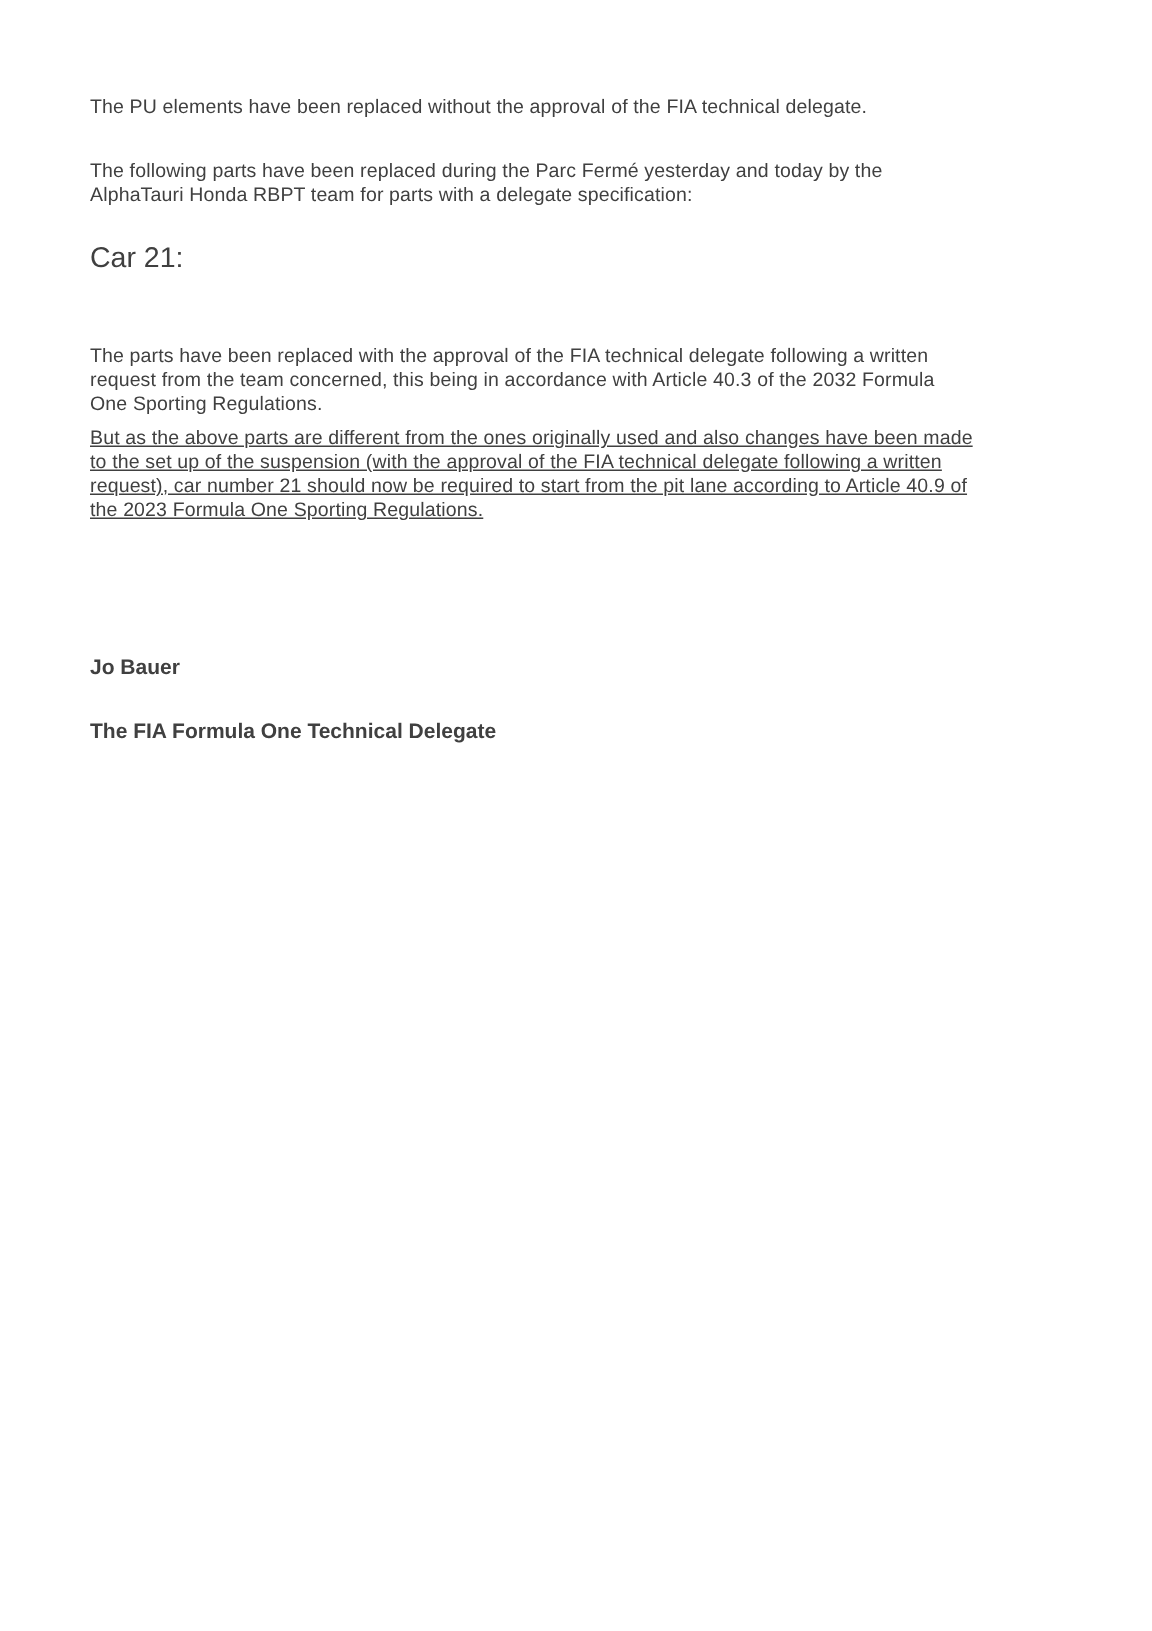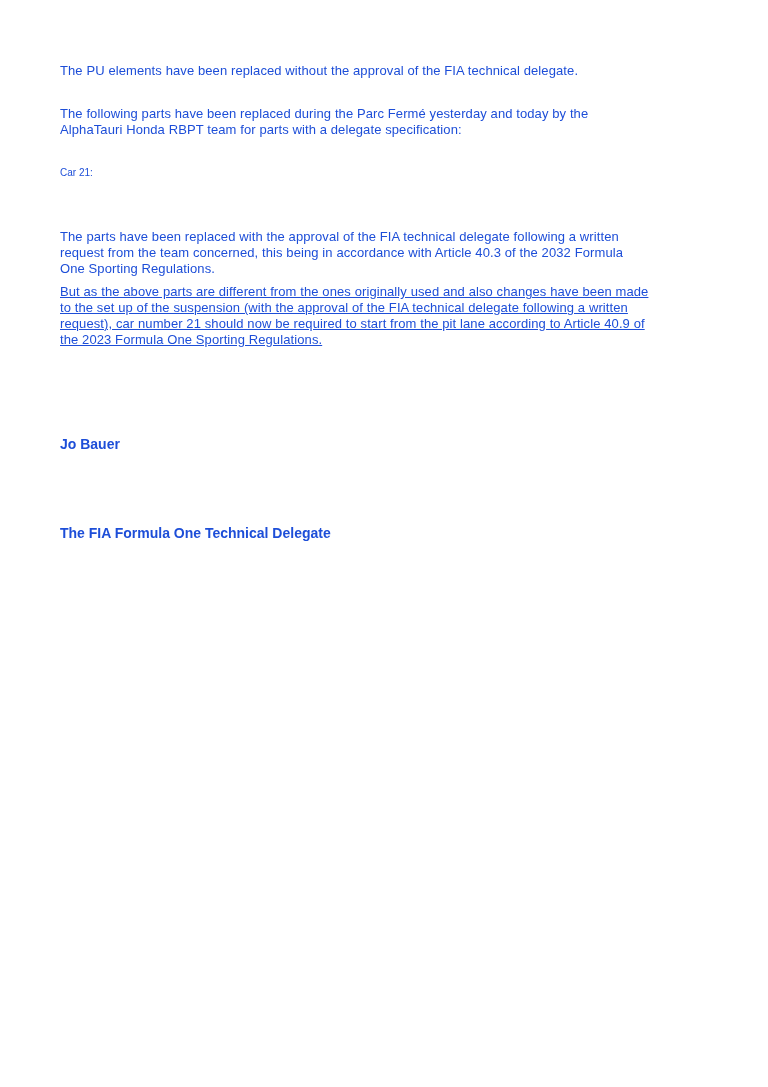--- a/index.html
+++ b/index.html
@@ -7,37 +7,37 @@
     padding: 0;
     background: #ffffff;
   }
   .page {
     position: relative;
     width: 768px;
     height: 1087px;
     background: #ffffff;
     overflow: hidden;
     font-family: "Liberation Sans", "DejaVu Sans", sans-serif;
-    color: #1d4ed8;
+    color: #404040;
   }
   .para {
     position: absolute;
     left: 60px;
     width: 660px;
     font-size: 13px;
     line-height: 16px;
     white-space: pre-line;
     letter-spacing: 0.1px;
   }
   .car-block {
     position: absolute;
     left: 60px;
     top: 162px;
     width: 660px;
-    font-size: 10px;
+    font-size: 19px;
     line-height: 22px;
   }
   .car-row {
     display: flex;
     align-items: flex-start;
   }
   .car-label {
     width: 92px;
     flex: 0 0 92px;
   }
@@ -50,21 +50,21 @@
     width: 660px;
     font-size: 14px;
     line-height: 16px;
     font-weight: bold;
   }
   .p1 { top: 63px; }
   .p2 { top: 106px; }
   .p3 { top: 229px; }
   .p4 { top: 284px; text-decoration: underline; }
   .sig-name  { top: 436px; }
-  .sig-title { top: 479px; margin-top: 46px; }
+  .sig-title { top: 479px; }
 </style>
 </head>
 <body>
 
 <div class="page">
 
   <div class="para p1">The PU elements have been replaced without the approval of the FIA technical delegate.</div>
 
   <div class="para p2">The following parts have been replaced during the Parc Fermé yesterday and today by the
 AlphaTauri Honda RBPT team for parts with a delegate specification:</div>

